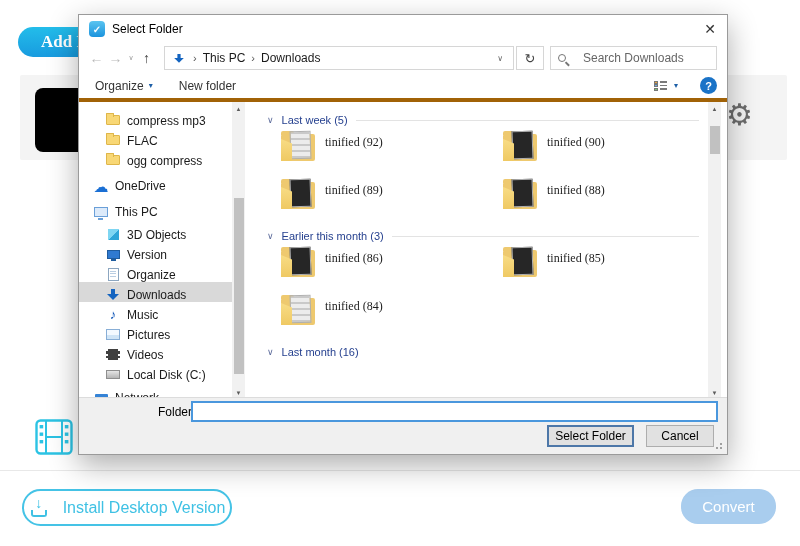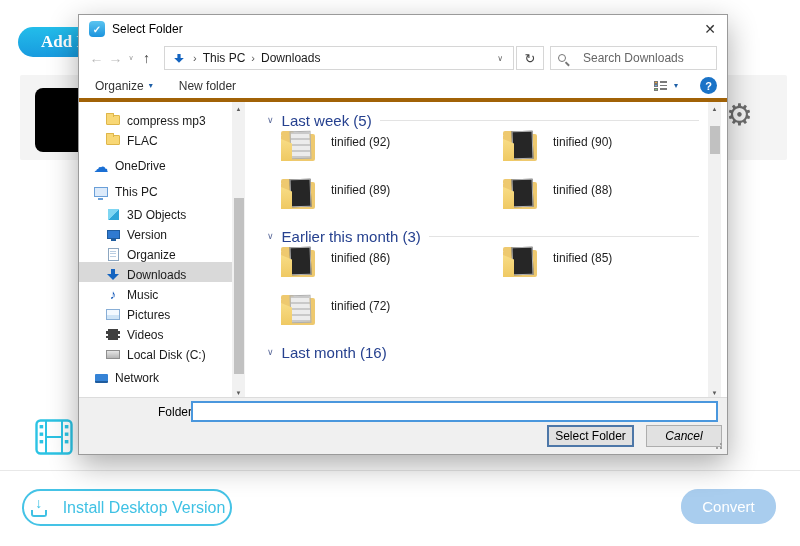--- a/index.html
+++ b/index.html
@@ -97,42 +97,42 @@
   .sbar { position:absolute; top:0; width:13px; height:297px; background:#f1f1f1; }
   .sbar .ar { position:absolute; left:0; width:13px; height:13px; font-size:6px; color:#5b5b5b; display:flex; align-items:center; justify-content:center; }
   .sbar .up { top:0; } .sbar .dn { bottom:0; }
   .sbar .th { position:absolute; left:1.5px; width:10px; background:#c1c1c1; }
   .sb-side { left:153px; } .sb-main { right:6px; }
 
   
   .flist { position:relative; flex:1; padding:8px 24px 0 16px; overflow:hidden; }
   .ghead { height:20px; display:flex; align-items:center; padding-left:6px; gap:8px; }
   .ghead .chev { color:#5b6a9a; font-size:9px; }
-  .ghead .gtxt { color:#26418f; font-size:15px; white-space:nowrap; }
+  .ghead .gtxt { color:#26418f; font-size:11px; white-space:nowrap; }
   .ghead .gline { flex:1; height:1px; background:#e3e3e3; margin-right:4px; }
   .fgrid { display:grid; grid-template-columns:222px 1fr; padding-left:19px; }
-  .fitem { height:48px; display:flex; align-items:flex-start; gap:13px; cursor:pointer; }
+  .fitem { height:48px; display:flex; align-items:flex-start; gap:7px; cursor:pointer;font-family:Liberation Serif, serif; }
   .fitem .lbl { margin-top:5px; font-size:12px; color:#1d1d1d; }
   .bfolder { position:relative; width:38px; height:32px; flex:none; }
   .bf-back { position:absolute; left:1px; top:4px; right:3px; bottom:1px; background:#eec96f; border-radius:2px; }
   .bf-back::before { content:''; position:absolute; top:-3px; left:0; width:13px; height:4px; background:#eec96f; border-radius:2px 2px 0 0; }
   .bf-thumb { position:absolute; left:10px; top:1px; width:21px; height:28px; border:1px solid #b0b0b0; background:#262626; transform:rotate(-2deg); }
   .bf-thumb.light { background:repeating-linear-gradient(0deg,#c9c9c9 0 2px,#ececec 2px 6px); }
   .bf-front { position:absolute; left:1px; top:9px; width:11px; height:22px; background:linear-gradient(180deg,#f8dc85,#efc963); clip-path:polygon(0 0,100% 20%,100% 100%,0 100%); }
 
   
   .botbar { position:absolute; left:0; right:0; bottom:0; height:57px; background:#f0f0f0; border-top:1px solid #dcdcdc; }
   .folder-row { position:absolute; top:3px; left:0; right:0; height:21px; display:flex; align-items:center; }
   .folder-lbl { position:absolute; left:79px; width:28px; text-align:right; font-size:12px; color:#000; }
   .folder-input { position:absolute; left:112px; width:527px; height:21px; border:2px solid #4a97dd; background:#fff;
     font-size:12px; padding:0 4px; outline:none; font-family:"Liberation Sans",sans-serif; }
   .btn-row { position:absolute; top:27px; left:0; right:0; }
   .wbtn { position:absolute; height:22px; font-size:12px; font-family:"Liberation Sans",sans-serif; cursor:pointer; }
   .btn-select { left:468px; width:87px; background:#e1e1e1; border:2px solid #4d77a8; }
-  .btn-cancel { left:567px; width:76px; background:#e1e1e1; border:1px solid #adadad;font-style:italic; }
+  .btn-cancel { left:567px; width:68px; background:#e1e1e1; border:1px solid #adadad; }
   .grip { position:absolute; right:5px; bottom:5px; width:2px; height:2px; background:#a0a0a0;
     box-shadow:-4px 0 0 #a0a0a0, 0 -4px 0 #a0a0a0; }
 </style>
 </head>
 <body>
 
 <div class="app-panel"></div>
 <div class="black-thumb"></div>
 <button class="add-btn">Add F</button>
 <div class="gear">⚙</div>
@@ -231,20 +231,26 @@
             <span class="ic-folder"></span>
           </span>
         <span>compress mp3</span>
       </div>
       <div class="srow ind2">
         <span class="si">
             <span class="ic-folder"></span>
           </span>
         <span>FLAC</span>
       </div>
+      <div class="srow ind2">
+        <span class="si">
+            <span class="ic-folder"></span>
+          </span>
+        <span>ogg compress</span>
+      </div>
       <div class="srow gap8">
         <span class="si ic-cloud">☁</span>
         <span>OneDrive</span>
       </div>
       <div class="srow gap6">
         <span class="si">
             <span class="ic-monitor"></span>
           </span>
         <span>This PC</span>
       </div>
@@ -378,21 +384,21 @@
               <span class="bf-front"></span>
           </span>
           <span class="lbl">tinified (85)</span>
         </div>
         <div class="fitem">
           <span class="bfolder">
             <span class="bf-back"></span>
               <span class="bf-thumb light"></span>
               <span class="bf-front"></span>
           </span>
-          <span class="lbl">tinified (72)</span>
+          <span class="lbl">tinified (84)</span>
         </div>
       </div>
 
       <div class="ghead">
         <span class="chev">∨</span>
         <span class="gtxt">Last month (16)</span>
 
       </div>
     </div>
 

